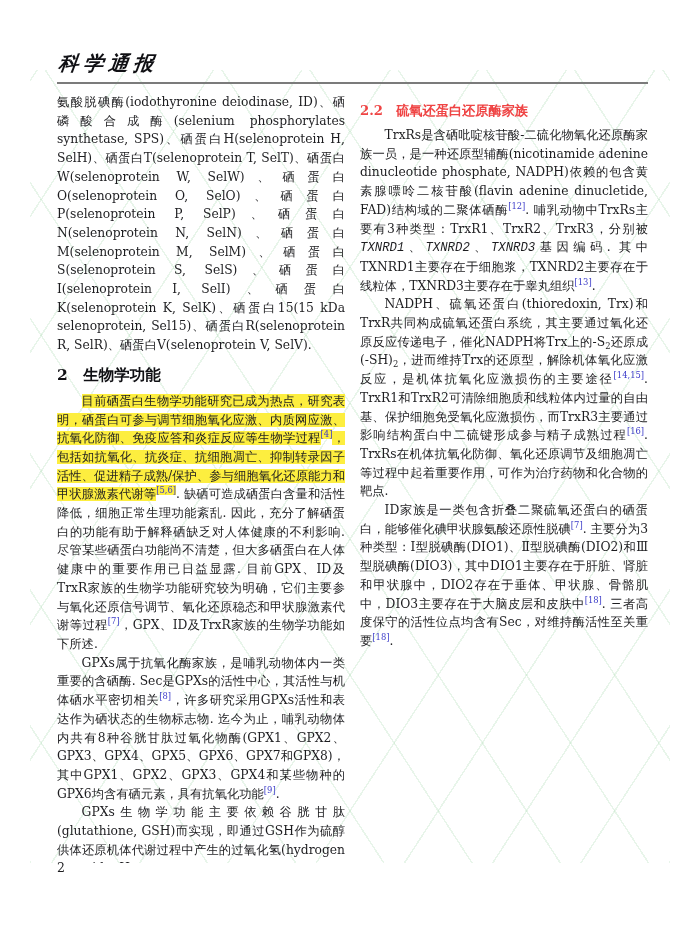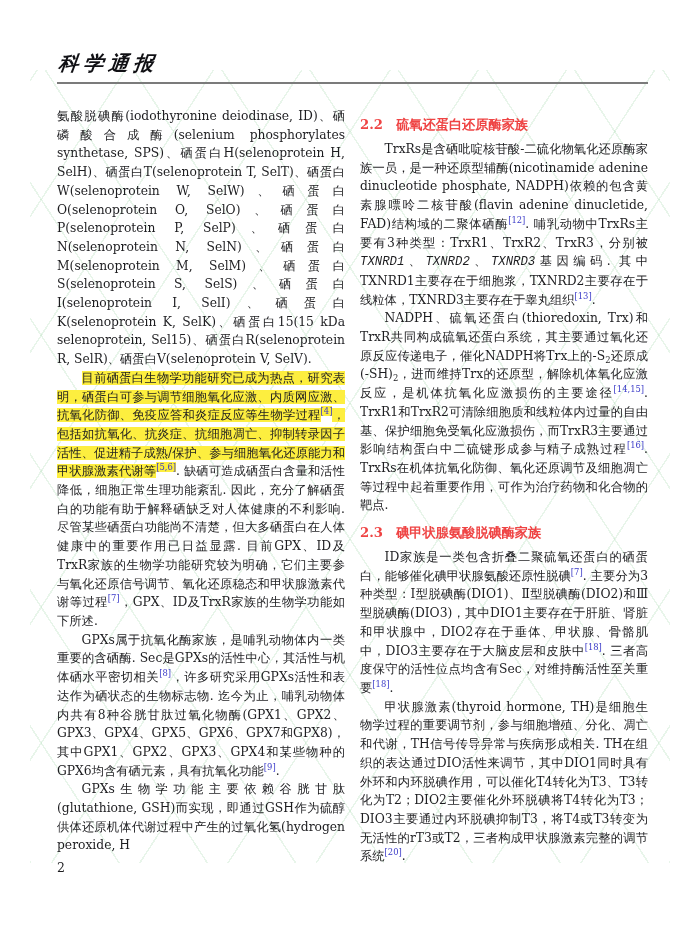--- a/index.html
+++ b/index.html
@@ -7,21 +7,21 @@
         font-family:"DejaVu Serif","Liberation Serif",serif;color:#1d1d20;}
   
   .page::before{content:"";position:absolute;inset:70px 30px 70px 30px;pointer-events:none;
         background:
         repeating-linear-gradient(57deg, rgba(140,205,150,0.20) 0 1.5px, transparent 1.5px 74px),
         repeating-linear-gradient(-57deg, rgba(140,205,150,0.20) 0 1.5px, transparent 1.5px 74px);}
   .hdr{position:absolute;left:57px;top:50px;width:591px;}
   .logo{font-size:20px;font-weight:bold;font-style:italic;letter-spacing:5px;
         transform:skewX(-7deg);transform-origin:left bottom;color:#101014;}
   .rule{margin-top:5px;border-top:2px solid var(--rule,#7b7b7b);height:0;}
-  .columns{position:absolute;left:57px;top:107px;width:591px;height:770px;display:flex;gap:15px;overflow:hidden;}
+  .columns{position:absolute;left:57px;top:93px;width:591px;height:770px;display:flex;gap:15px;overflow:hidden;}
   .col{width:288px;height:100%;overflow:hidden;text-align:justify;font-size:12.3px;line-height:18.7px;}
   .para{margin:0;}
   .ind{text-indent:2em;}
   .h-major{font-size:15.5px;font-weight:bold;margin:10px 0 7px;line-height:20px;color:#101014;}
   .h-sub{font-size:13.2px;font-weight:bold;margin:9px 0 6px;line-height:18px;color:#ef4444;}
   .sup{color:var(--citation,#3a3ac8);font-size:0.68em;vertical-align:super;line-height:0;}
   .sub{font-size:0.68em;vertical-align:sub;line-height:0;}
   .hl{background:var(--highlight,#fdee3f);}
   .i{font-style:italic;font-family:Liberation Mono, monospace;}
   .hl.sup{background:var(--highlight,#fdee3f);}
@@ -34,32 +34,31 @@
 
   <div class="hdr">
     <div class="logo">科学通报</div>
     <div class="rule"></div>
   </div>
 
   <div class="columns">
 
     <section class="col">
       <p class="para"><span>氨酸脱碘酶(iodothyronine deiodinase, ID)、硒磷酸合成酶(selenium phosphorylates synthetase, SPS)、硒蛋白H(selenoprotein H, SelH)、硒蛋白T(selenoprotein T, SelT)、硒蛋白W(selenoprotein W, SelW)、硒蛋白O(selenoprotein O, SelO)、硒蛋白P(selenoprotein P, SelP)、硒蛋白N(selenoprotein N, SelN)、硒蛋白M(selenoprotein M, SelM)、硒蛋白S(selenoprotein S, SelS)、硒蛋白I(selenoprotein I, SelI)、硒蛋白K(selenoprotein K, SelK)、硒蛋白15(15 kDa selenoprotein, Sel15)、硒蛋白R(selenoprotein R, SelR)、硒蛋白V(selenoprotein V, SelV).</span></p>
+      <h2 class="h-major">2　生物学功能</h2>
       <p class="para ind"><span class="hl">目前硒蛋白生物学功能研究已成为热点，研究表明，硒蛋白可参与调节细胞氧化应激、内质网应激、抗氧化防御、免疫应答和炎症反应等生物学过程</span><span class="sup hl">[4]</span><span class="hl">，包括如抗氧化、抗炎症、抗细胞凋亡、抑制转录因子活性、促进精子成熟/保护、参与细胞氧化还原能力和甲状腺激素代谢等</span><span class="sup hl">[5,6]</span><span>. 缺硒可造成硒蛋白含量和活性降低，细胞正常生理功能紊乱. 因此，充分了解硒蛋白的功能有助于解释硒缺乏对人体健康的不利影响. 尽管某些硒蛋白功能尚不清楚，但大多硒蛋白在人体健康中的重要作用已日益显露. 目前GPX、ID及TrxR家族的生物学功能研究较为明确，它们主要参与氧化还原信号调节、氧化还原稳态和甲状腺激素代谢等过程</span><span class="sup">[7]</span><span>，GPX、ID及TrxR家族的生物学功能如下所述.</span></p>
       <p class="para ind"><span>GPXs属于抗氧化酶家族，是哺乳动物体内一类重要的含硒酶. Sec是GPXs的活性中心，其活性与机体硒水平密切相关</span><span class="sup">[8]</span><span>，许多研究采用GPXs活性和表达作为硒状态的生物标志物. 迄今为止，哺乳动物体内共有8种谷胱甘肽过氧化物酶(GPX1、GPX2、GPX3、GPX4、GPX5、GPX6、GPX7和GPX8)，其中GPX1、GPX2、GPX3、GPX4和某些物种的GPX6均含有硒元素，具有抗氧化功能</span><span class="sup">[9]</span><span>.</span></p>
       <p class="para ind"><span>GPXs生物学功能主要依赖谷胱甘肽(glutathione, GSH)而实现，即通过GSH作为硫醇供体还原机体代谢过程中产生的过氧化氢(hydrogen peroxide, H</span></p>
     </section>
 
     <section class="col">
       <h3 class="h-sub">2.2　硫氧还蛋白还原酶家族</h3>
       <p class="para ind"><span>TrxRs是含硒吡啶核苷酸-二硫化物氧化还原酶家族一员，是一种还原型辅酶(nicotinamide adenine dinucleotide phosphate, NADPH)依赖的包含黄素腺嘌呤二核苷酸(flavin adenine dinucletide, FAD)结构域的二聚体硒酶</span><span class="sup">[12]</span><span>. 哺乳动物中TrxRs主要有3种类型：TrxR1、TrxR2、TrxR3，分别被</span><span class="i">TXNRD1</span><span>、</span><span class="i">TXNRD2</span><span>、</span><span class="i">TXNRD3</span><span>基因编码. 其中TXNRD1主要存在于细胞浆，TXNRD2主要存在于线粒体，TXNRD3主要存在于睾丸组织</span><span class="sup">[13]</span><span>.</span></p>
       <p class="para ind"><span>NADPH、硫氧还蛋白(thioredoxin, Trx)和TrxR共同构成硫氧还蛋白系统，其主要通过氧化还原反应传递电子，催化NADPH将Trx上的-S</span><span class="sub">2</span><span>还原成(-SH)</span><span class="sub">2</span><span>，进而维持Trx的还原型，解除机体氧化应激反应，是机体抗氧化应激损伤的主要途径</span><span class="sup">[14,15]</span><span>. TrxR1和TrxR2可清除细胞质和线粒体内过量的自由基、保护细胞免受氧化应激损伤，而TrxR3主要通过影响结构蛋白中二硫键形成参与精子成熟过程</span><span class="sup">[16]</span><span>. TrxRs在机体抗氧化防御、氧化还原调节及细胞凋亡等过程中起着重要作用，可作为治疗药物和化合物的靶点.</span></p>
-      <h3 class="h-sub">2.3　碘甲状腺氨酸脱碘酶家族</h3>
       <p class="para ind"><span>ID家族是一类包含折叠二聚硫氧还蛋白的硒蛋白，能够催化碘甲状腺氨酸还原性脱碘</span><span class="sup">[7]</span><span>. 主要分为3种类型：Ⅰ型脱碘酶(DIO1)、Ⅱ型脱碘酶(DIO2)和Ⅲ型脱碘酶(DIO3)，其中DIO1主要存在于肝脏、肾脏和甲状腺中，DIO2存在于垂体、甲状腺、骨骼肌中，DIO3主要存在于大脑皮层和皮肤中</span><span class="sup">[18]</span><span>. 三者高度保守的活性位点均含有Sec，对维持酶活性至关重要</span><span class="sup">[18]</span><span>.</span></p>
-      <p class="para ind"><span>甲状腺激素(thyroid hormone, TH)是细胞生物学过程的重要调节剂，参与细胞增殖、分化、凋亡和代谢，TH信号传导异常与疾病形成相关. TH在组织的表达通过DIO活性来调节，其中DIO1同时具有外环和内环脱碘作用，可以催化T4转化为T3、T3转化为T2；DIO2主要催化外环脱碘将T4转化为T3；DIO3主要通过内环脱碘抑制T3，将T4或T3转变为无活性的rT3或T2，三者构成甲状腺激素完整的调节系统</span><span class="sup">[20]</span><span>.</span></p>
 
     </section>
 
   </div>
 
   <div class="pageno">2</div>
 
 </div>
 
 </body></html>

